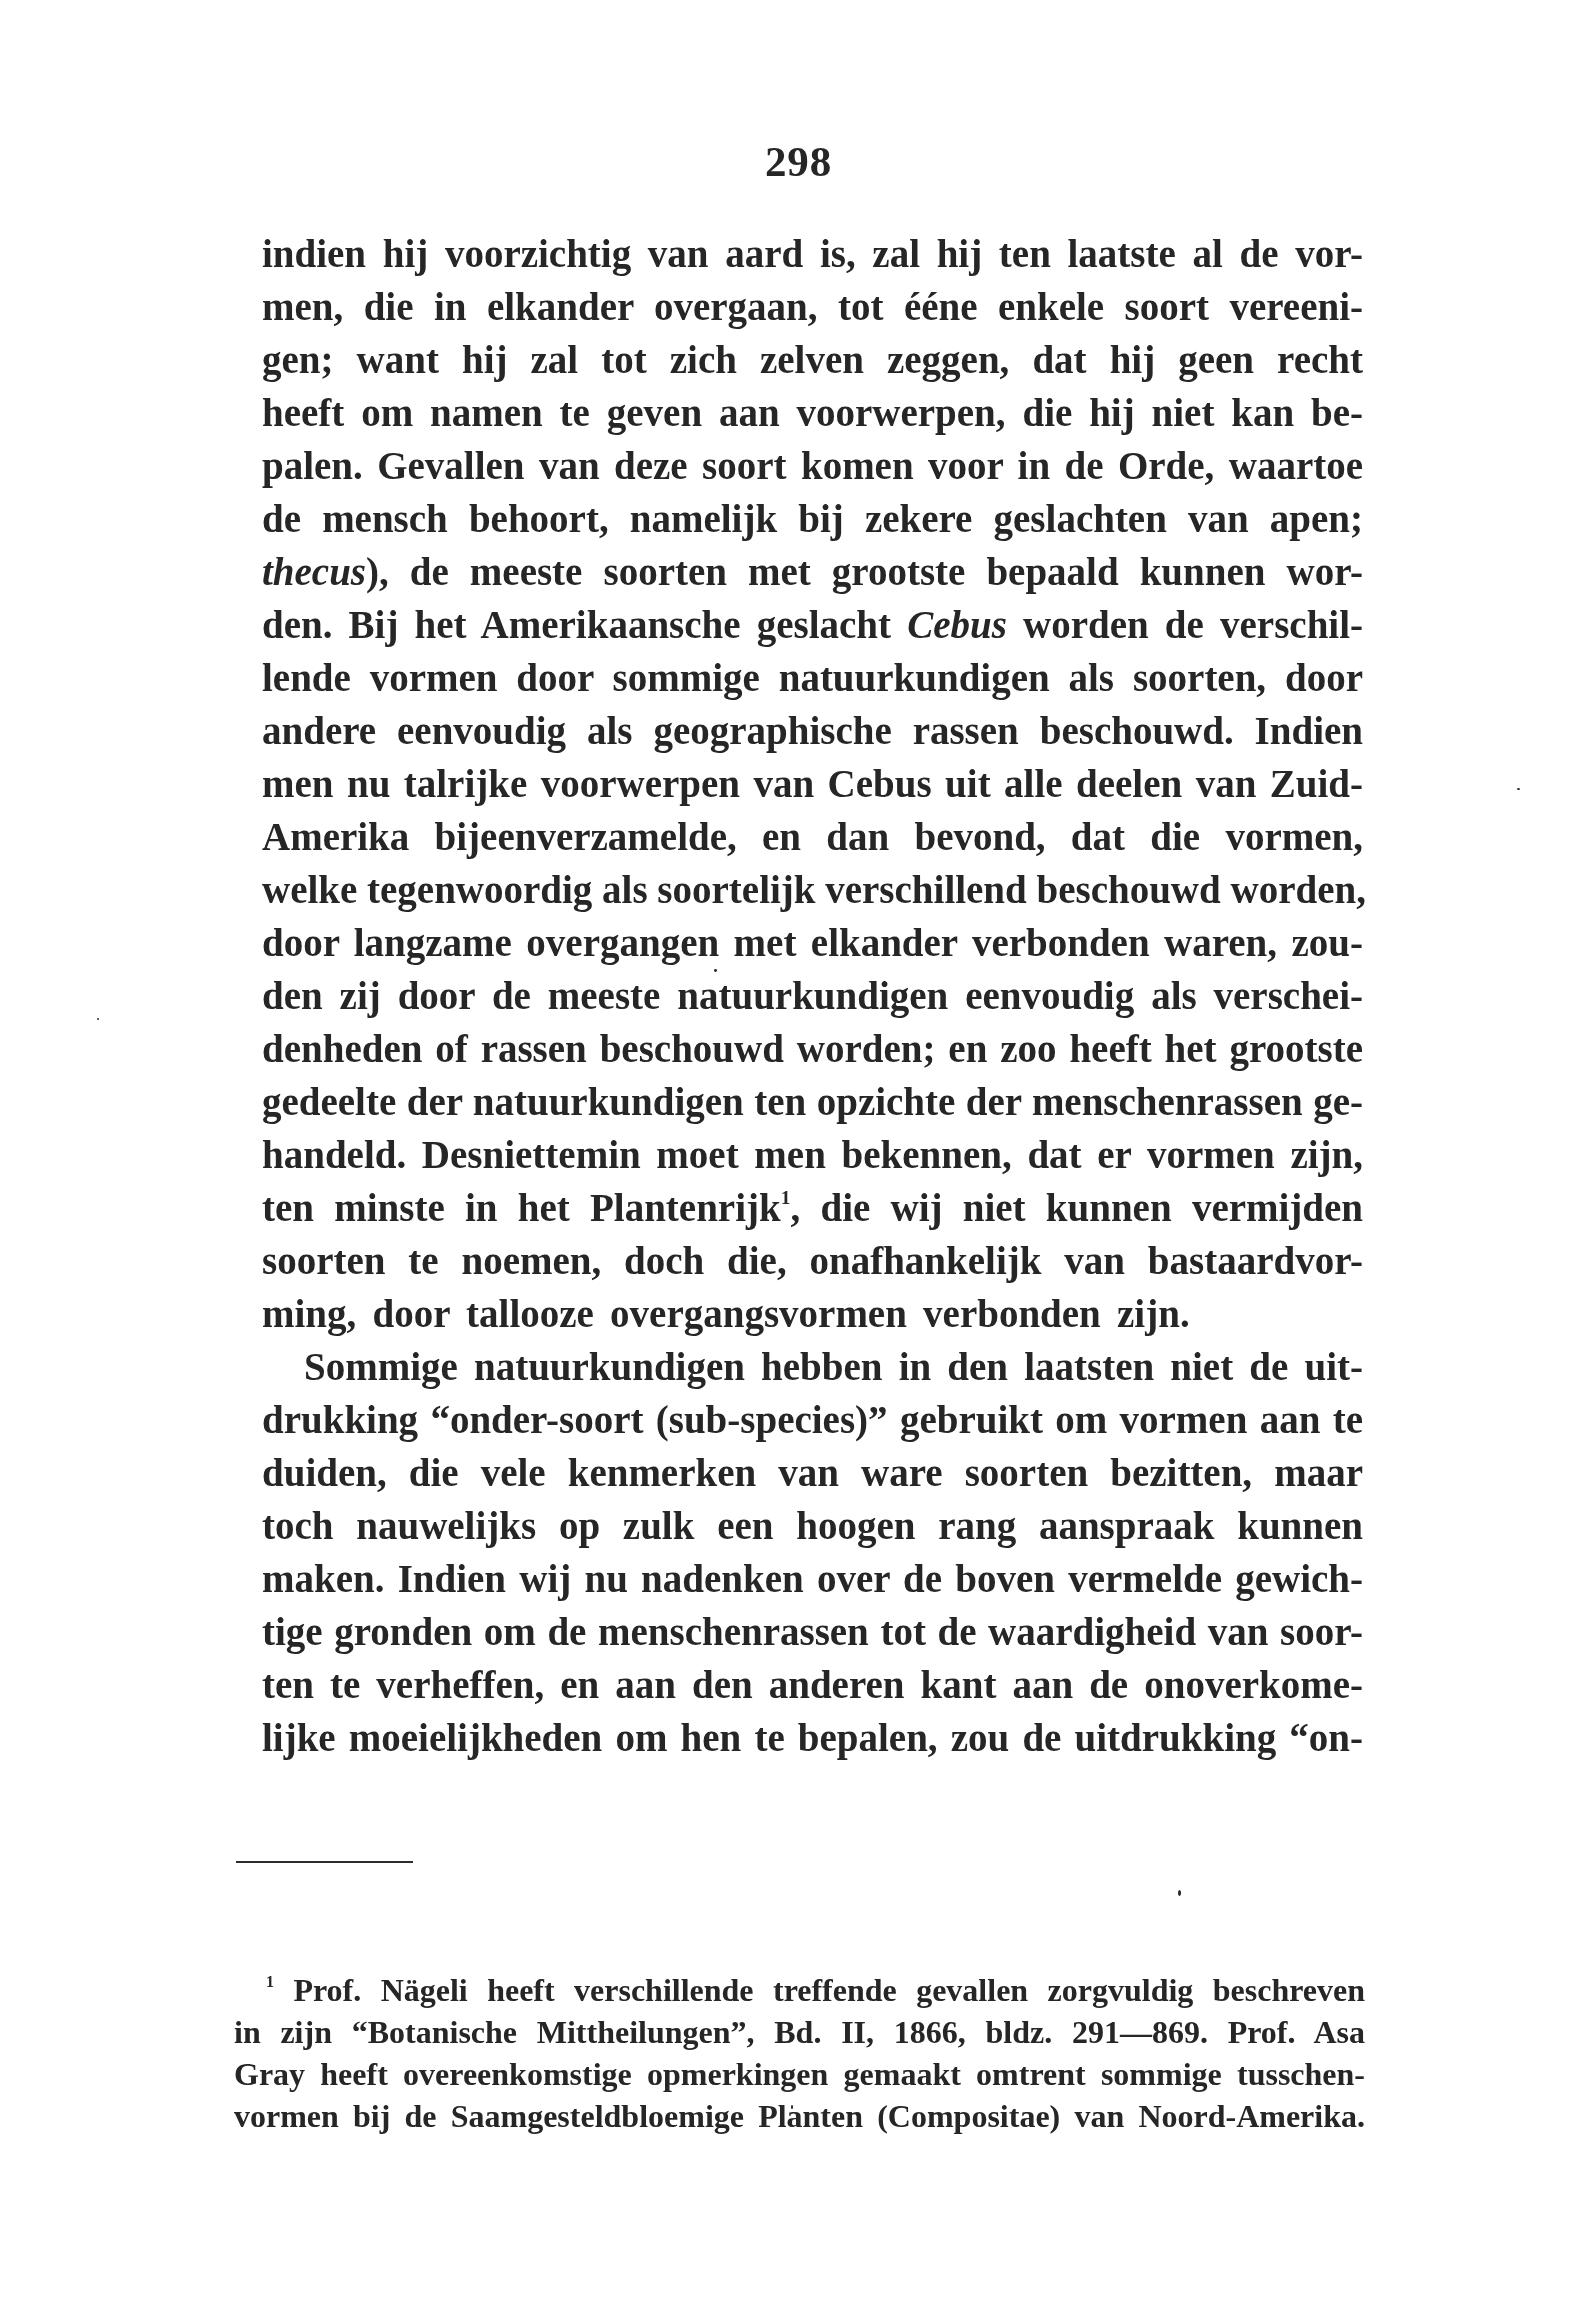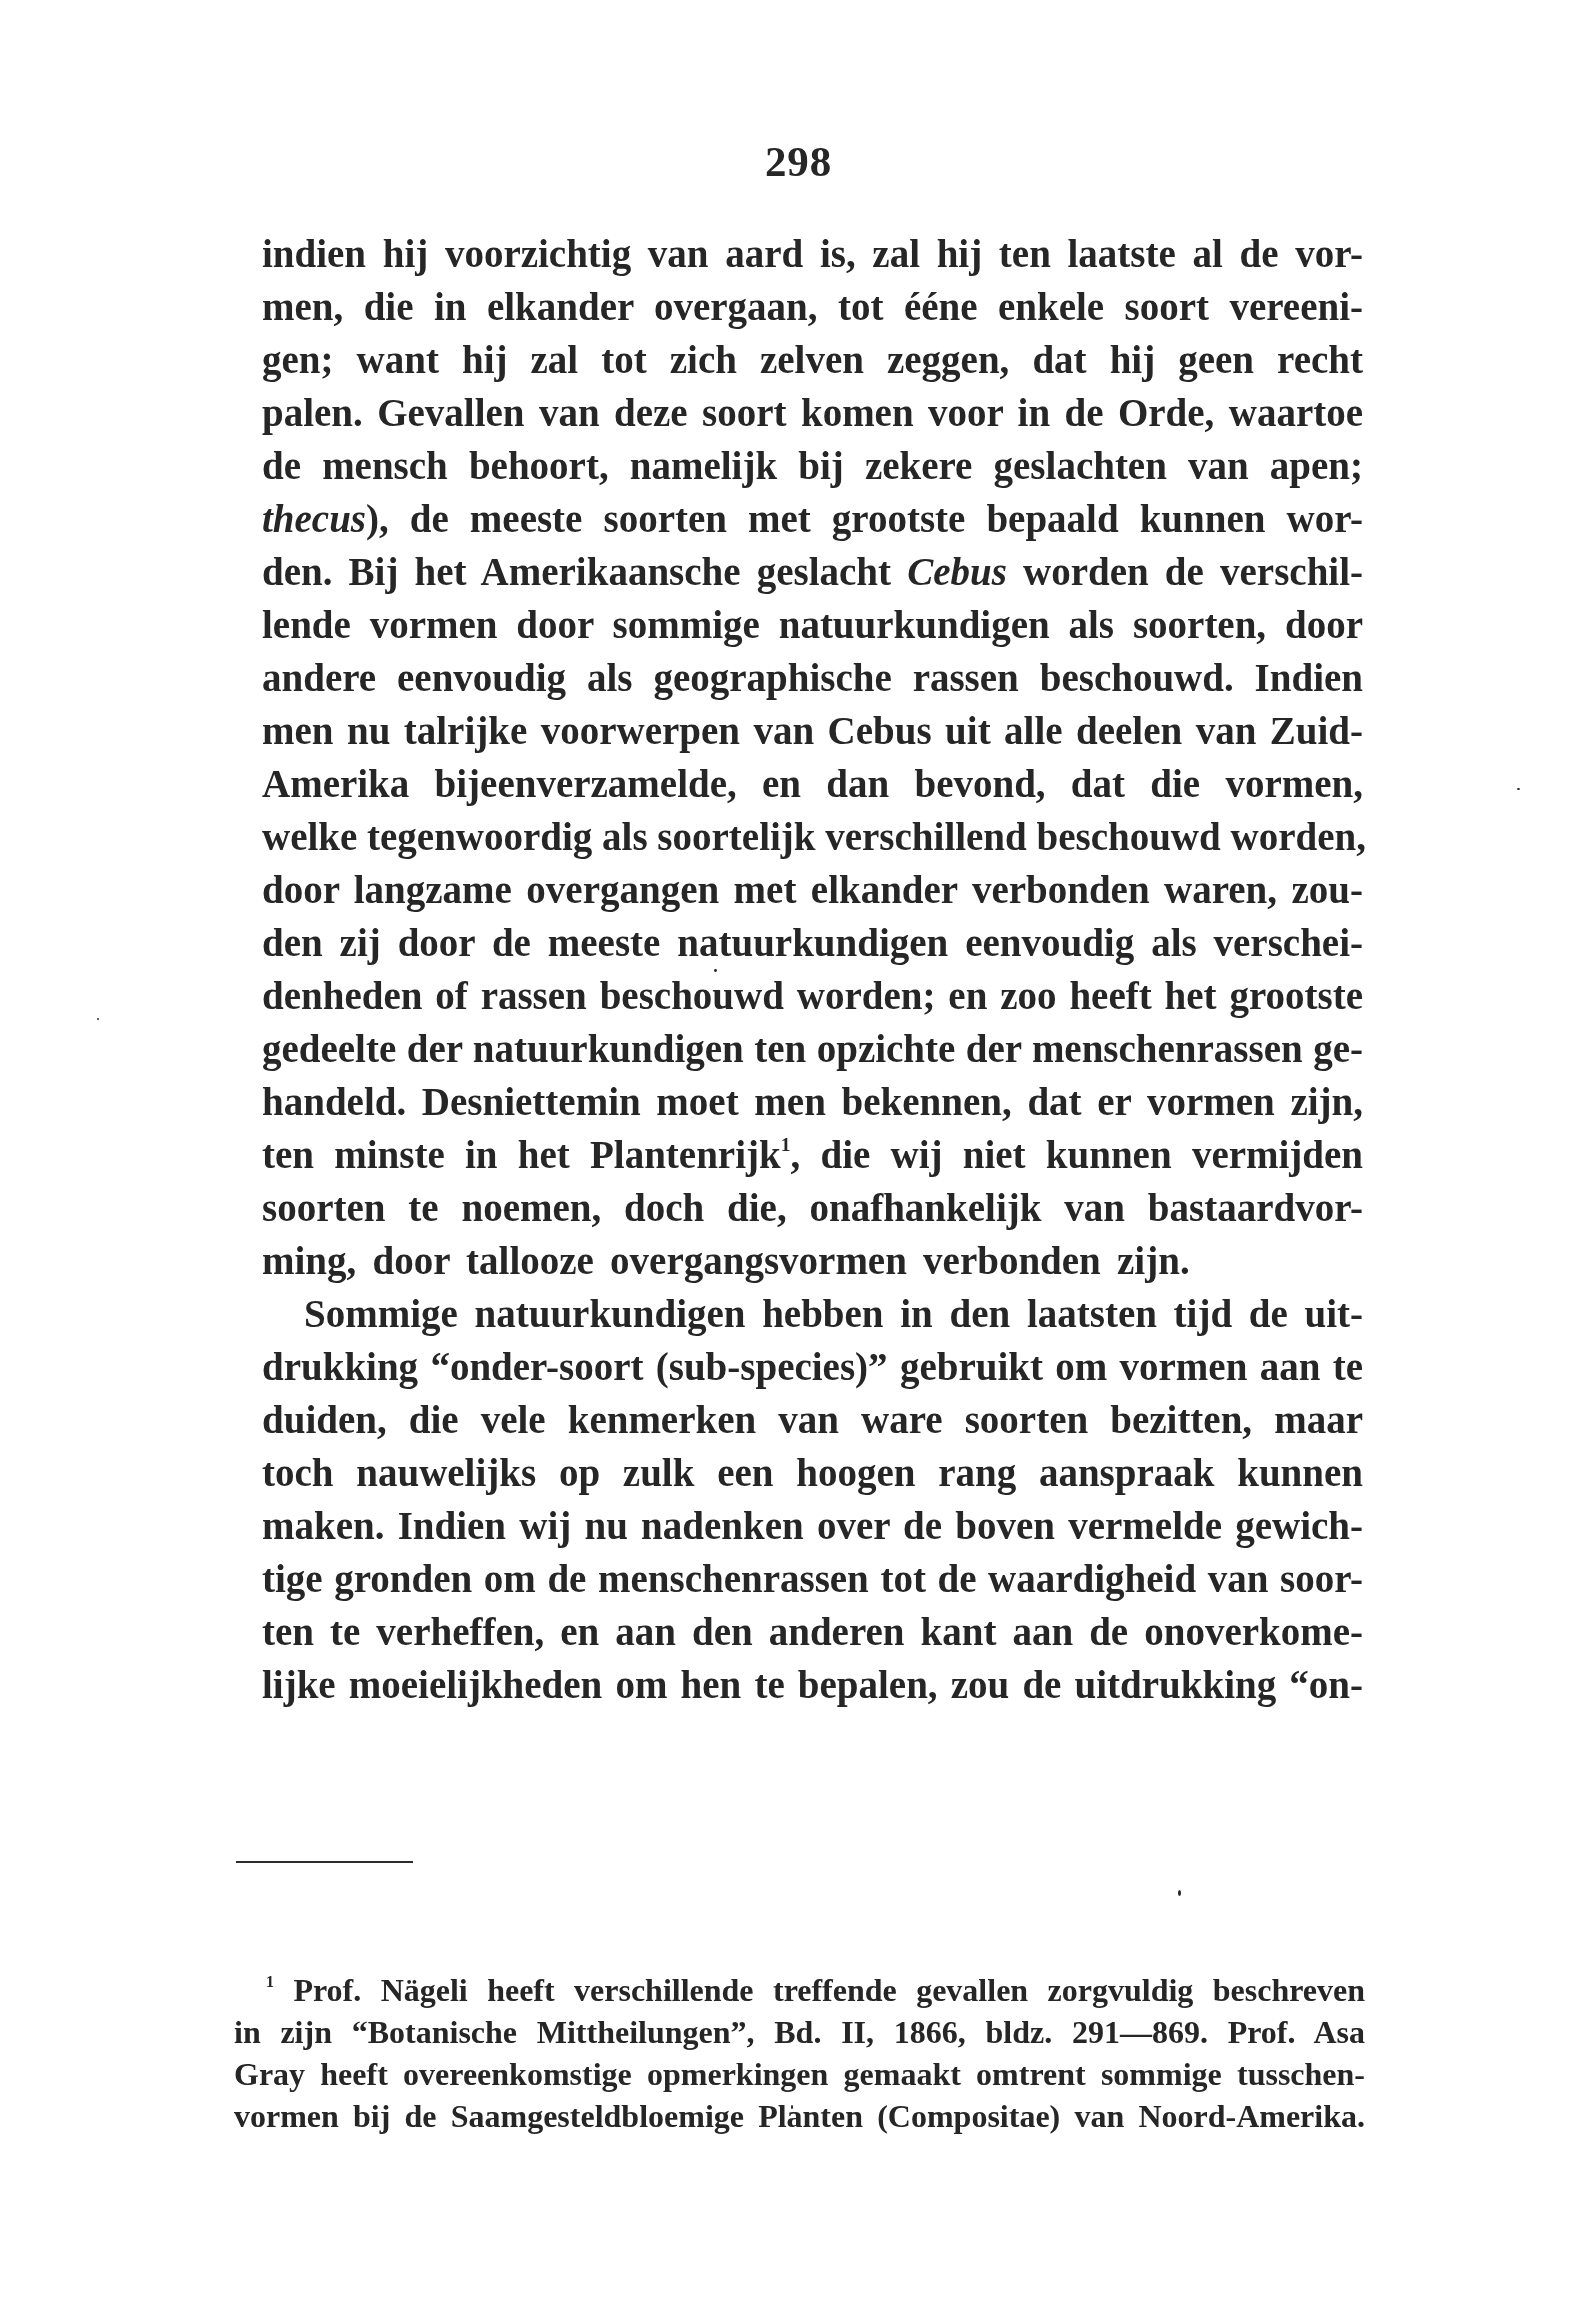--- a/index.html
+++ b/index.html
@@ -105,38 +105,39 @@
 
 <div class="page">
 
   <div class="page-number">298</div>
 
   <div class="body-text">
 
     <div class="line"><span>indien hij voorzichtig van aard is, zal hij ten laatste al de vor-</span></div>
     <div class="line"><span>men, die in elkander overgaan, tot ééne enkele soort vereeni-</span></div>
     <div class="line"><span>gen; want hij zal tot zich zelven zeggen, dat hij geen recht</span></div>
+    <div class="line"><span>heeft om namen te geven aan voorwerpen, die hij niet kan be-</span></div>
     <div class="line"><span>palen. Gevallen van deze soort komen voor in de Orde, waartoe</span></div>
     <div class="line"><span>de mensch behoort, namelijk bij zekere geslachten van apen;</span></div>
     <div class="line"><span class="it">thecus</span><span>), de meeste soorten met grootste bepaald kunnen wor-</span></div>
     <div class="line"><span>den. Bij het Amerikaansche geslacht </span><span class="it">Cebus</span><span> worden de verschil-</span></div>
     <div class="line"><span>lende vormen door sommige natuurkundigen als soorten, door</span></div>
     <div class="line"><span>andere eenvoudig als geographische rassen beschouwd. Indien</span></div>
     <div class="line"><span>men nu talrijke voorwerpen van Cebus uit alle deelen van Zuid-</span></div>
     <div class="line"><span>Amerika bijeenverzamelde, en dan bevond, dat die vormen,</span></div>
     <div class="line"><span>welke tegenwoordig als soortelijk verschillend beschouwd worden,</span></div>
     <div class="line"><span>door langzame overgangen met elkander verbonden waren, zou-</span></div>
     <div class="line"><span>den zij door de meeste natuurkundigen eenvoudig als verschei-</span></div>
     <div class="line"><span>denheden of rassen beschouwd worden; en zoo heeft het grootste</span></div>
     <div class="line"><span>gedeelte der natuurkundigen ten opzichte der menschenrassen ge-</span></div>
     <div class="line"><span>handeld. Desniettemin moet men bekennen, dat er vormen zijn,</span></div>
     <div class="line"><span>ten minste in het Plantenrijk</span><span class="sup">1</span><span>, die wij niet kunnen vermijden</span></div>
     <div class="line"><span>soorten te noemen, doch die, onafhankelijk van bastaardvor-</span></div>
     <div class="line last"><span>ming, door tallooze overgangsvormen verbonden zijn.</span></div>
-    <div class="line indent"><span>Sommige natuurkundigen hebben in den laatsten tijd de uit-</span></div>
+    <div class="line indent"><span>Sommige natuurkundigen hebben in den laatsten niet de uit-</span></div>
     <div class="line"><span>drukking “onder-soort (sub-species)” gebruikt om vormen aan te</span></div>
     <div class="line"><span>duiden, die vele kenmerken van ware soorten bezitten, maar</span></div>
     <div class="line"><span>toch nauwelijks op zulk een hoogen rang aanspraak kunnen</span></div>
     <div class="line"><span>maken. Indien wij nu nadenken over de boven vermelde gewich-</span></div>
     <div class="line"><span>tige gronden om de menschenrassen tot de waardigheid van soor-</span></div>
     <div class="line"><span>ten te verheffen, en aan den anderen kant aan de onoverkome-</span></div>
     <div class="line"><span>lijke moeielijkheden om hen te bepalen, zou de uitdrukking “on-</span></div>
   </div>
 
   <div class="footnote-rule"></div>

